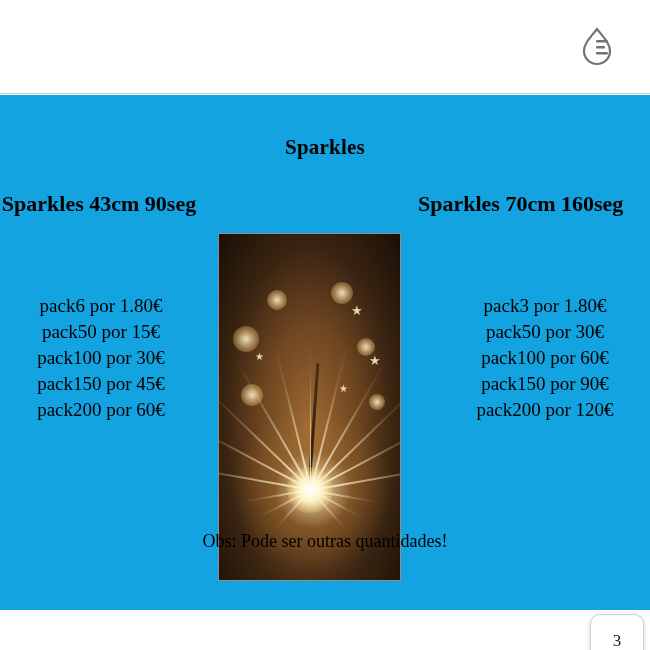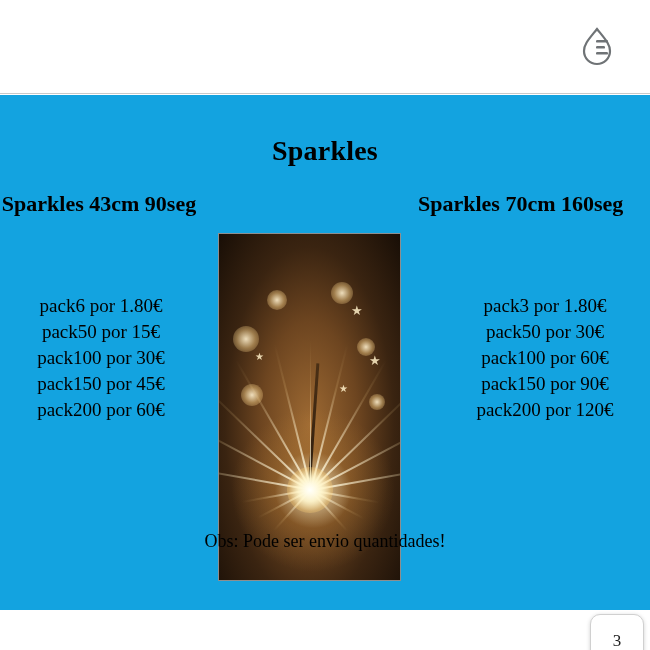--- a/index.html
+++ b/index.html
@@ -55,21 +55,21 @@
     font-family: "Liberation Serif", serif;
     color: #000000;
   }
 
   .panel-title {
     position: absolute;
     left: 0;
     top: 40px;
     width: 650px;
     text-align: center;
-    font-size: 28px;
+    font-size: 21px;
     font-weight: bold;
     letter-spacing: 0.2px;
   }
 
   .col-heading {
     position: absolute;
     top: 96px;
     font-size: 22px;
     font-weight: bold;
     white-space: nowrap;
@@ -286,20 +286,20 @@
       <div class="ray" style="transform: rotate(100deg); height:70px;"></div>
       <div class="ray" style="transform: rotate(118deg); height:60px;"></div>
       <div class="ray" style="transform: rotate(138deg); height:55px;"></div>
       <div class="ray" style="transform: rotate(-100deg); height:70px;"></div>
       <div class="ray" style="transform: rotate(-118deg); height:60px;"></div>
       <div class="ray" style="transform: rotate(-138deg); height:55px;"></div>
 
       <div class="core"></div>
     </div>
 
-    <div class="note note-1">Obs: Pode ser envio quantidades!</div>
+    <div class="note note-1">Obs: Pode ser outras quantidades!</div>
   </div>
 
   <div class="bottom-area">
     <div class="fab">3</div>
   </div>
 
 </div>
 
 </body></html>

